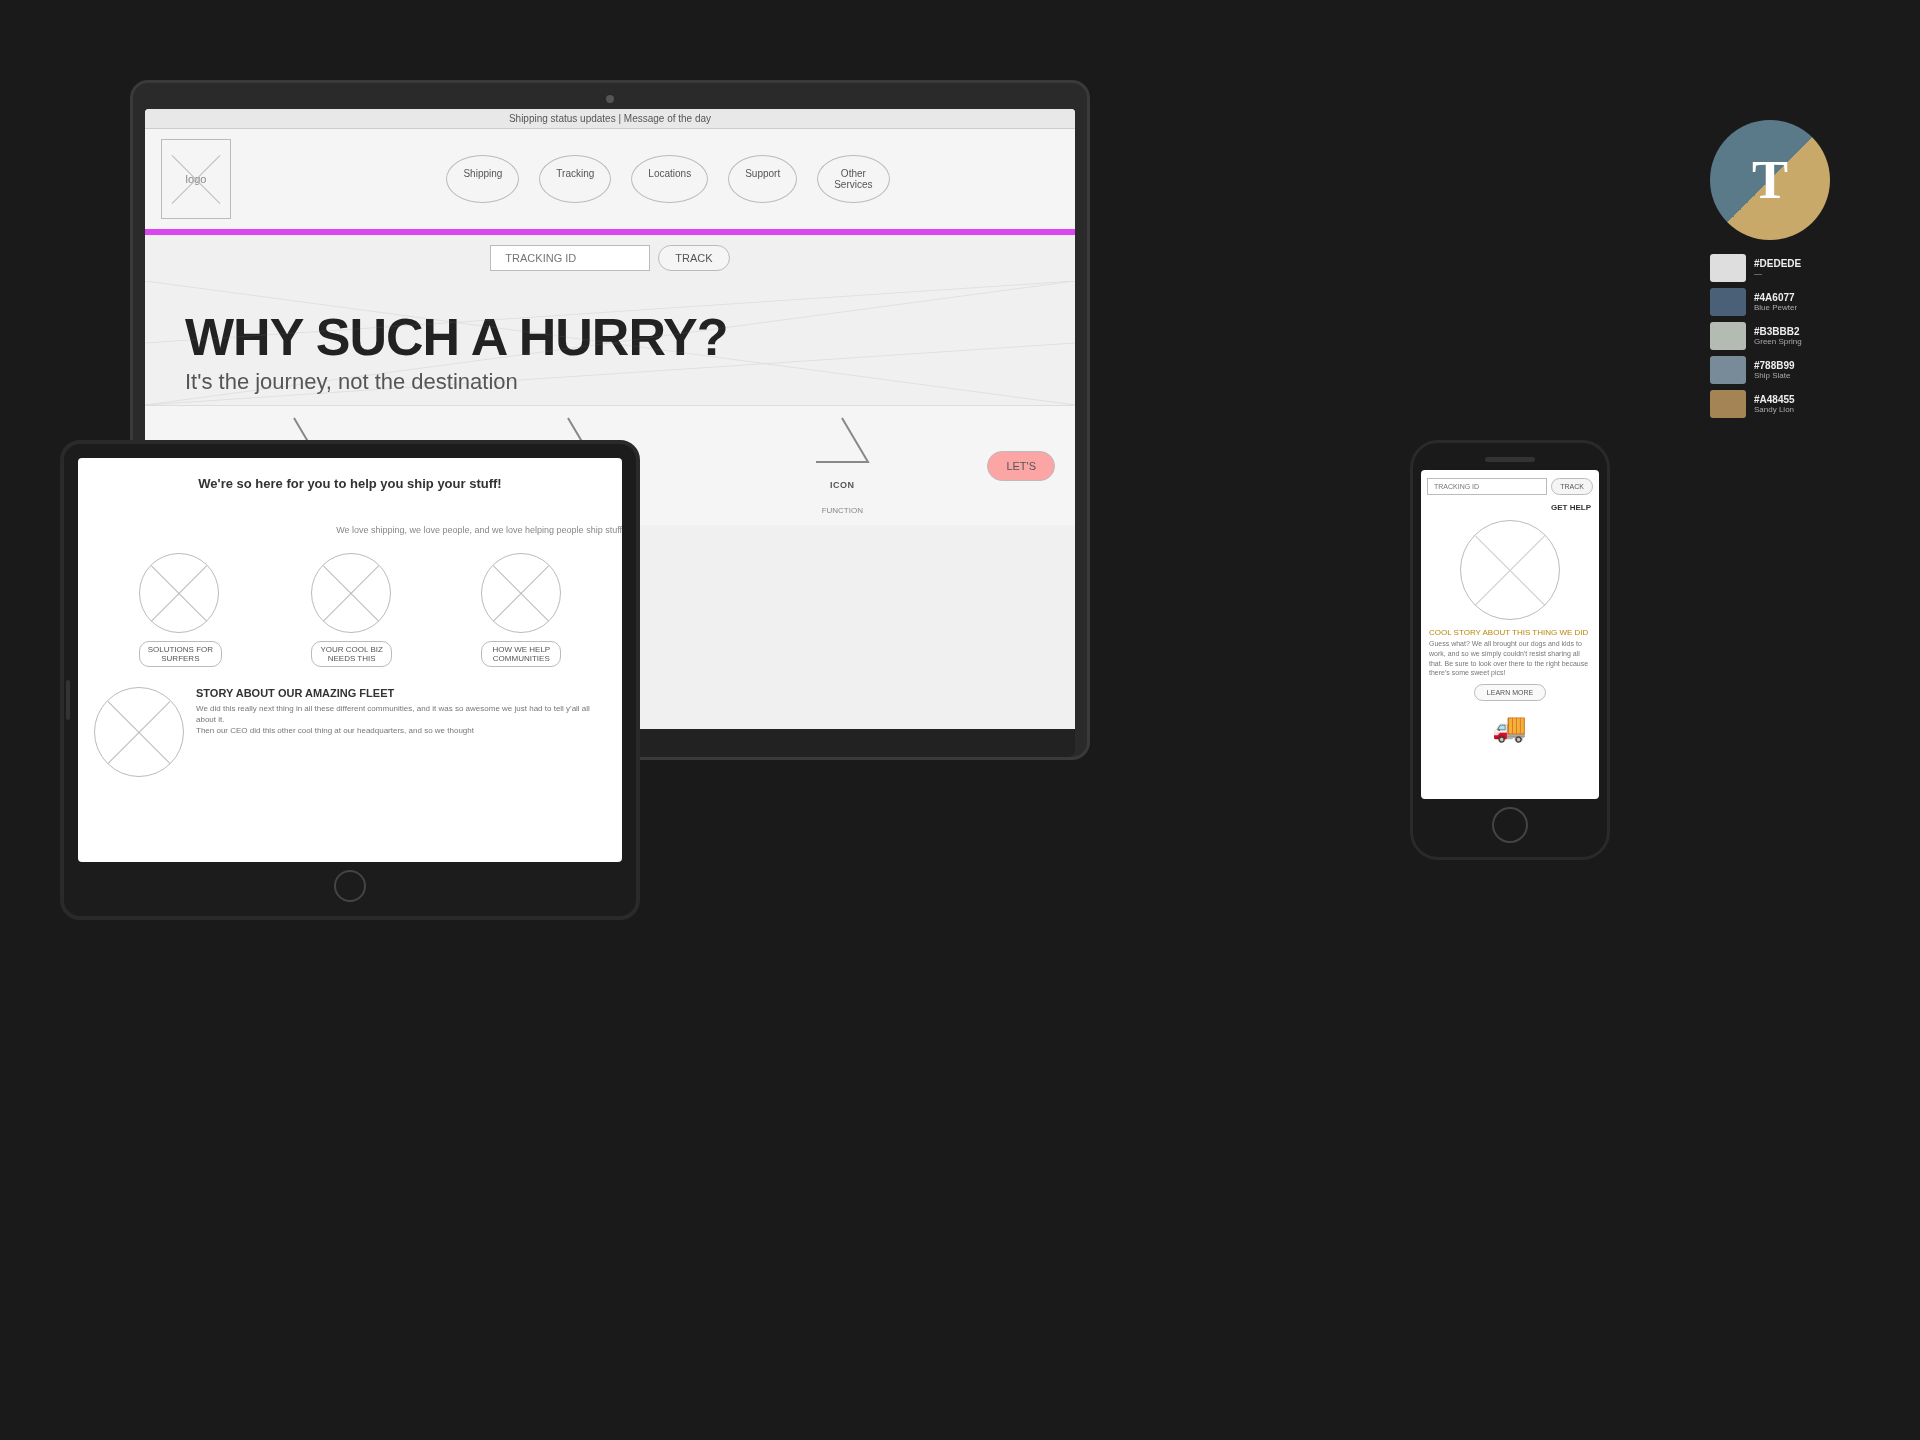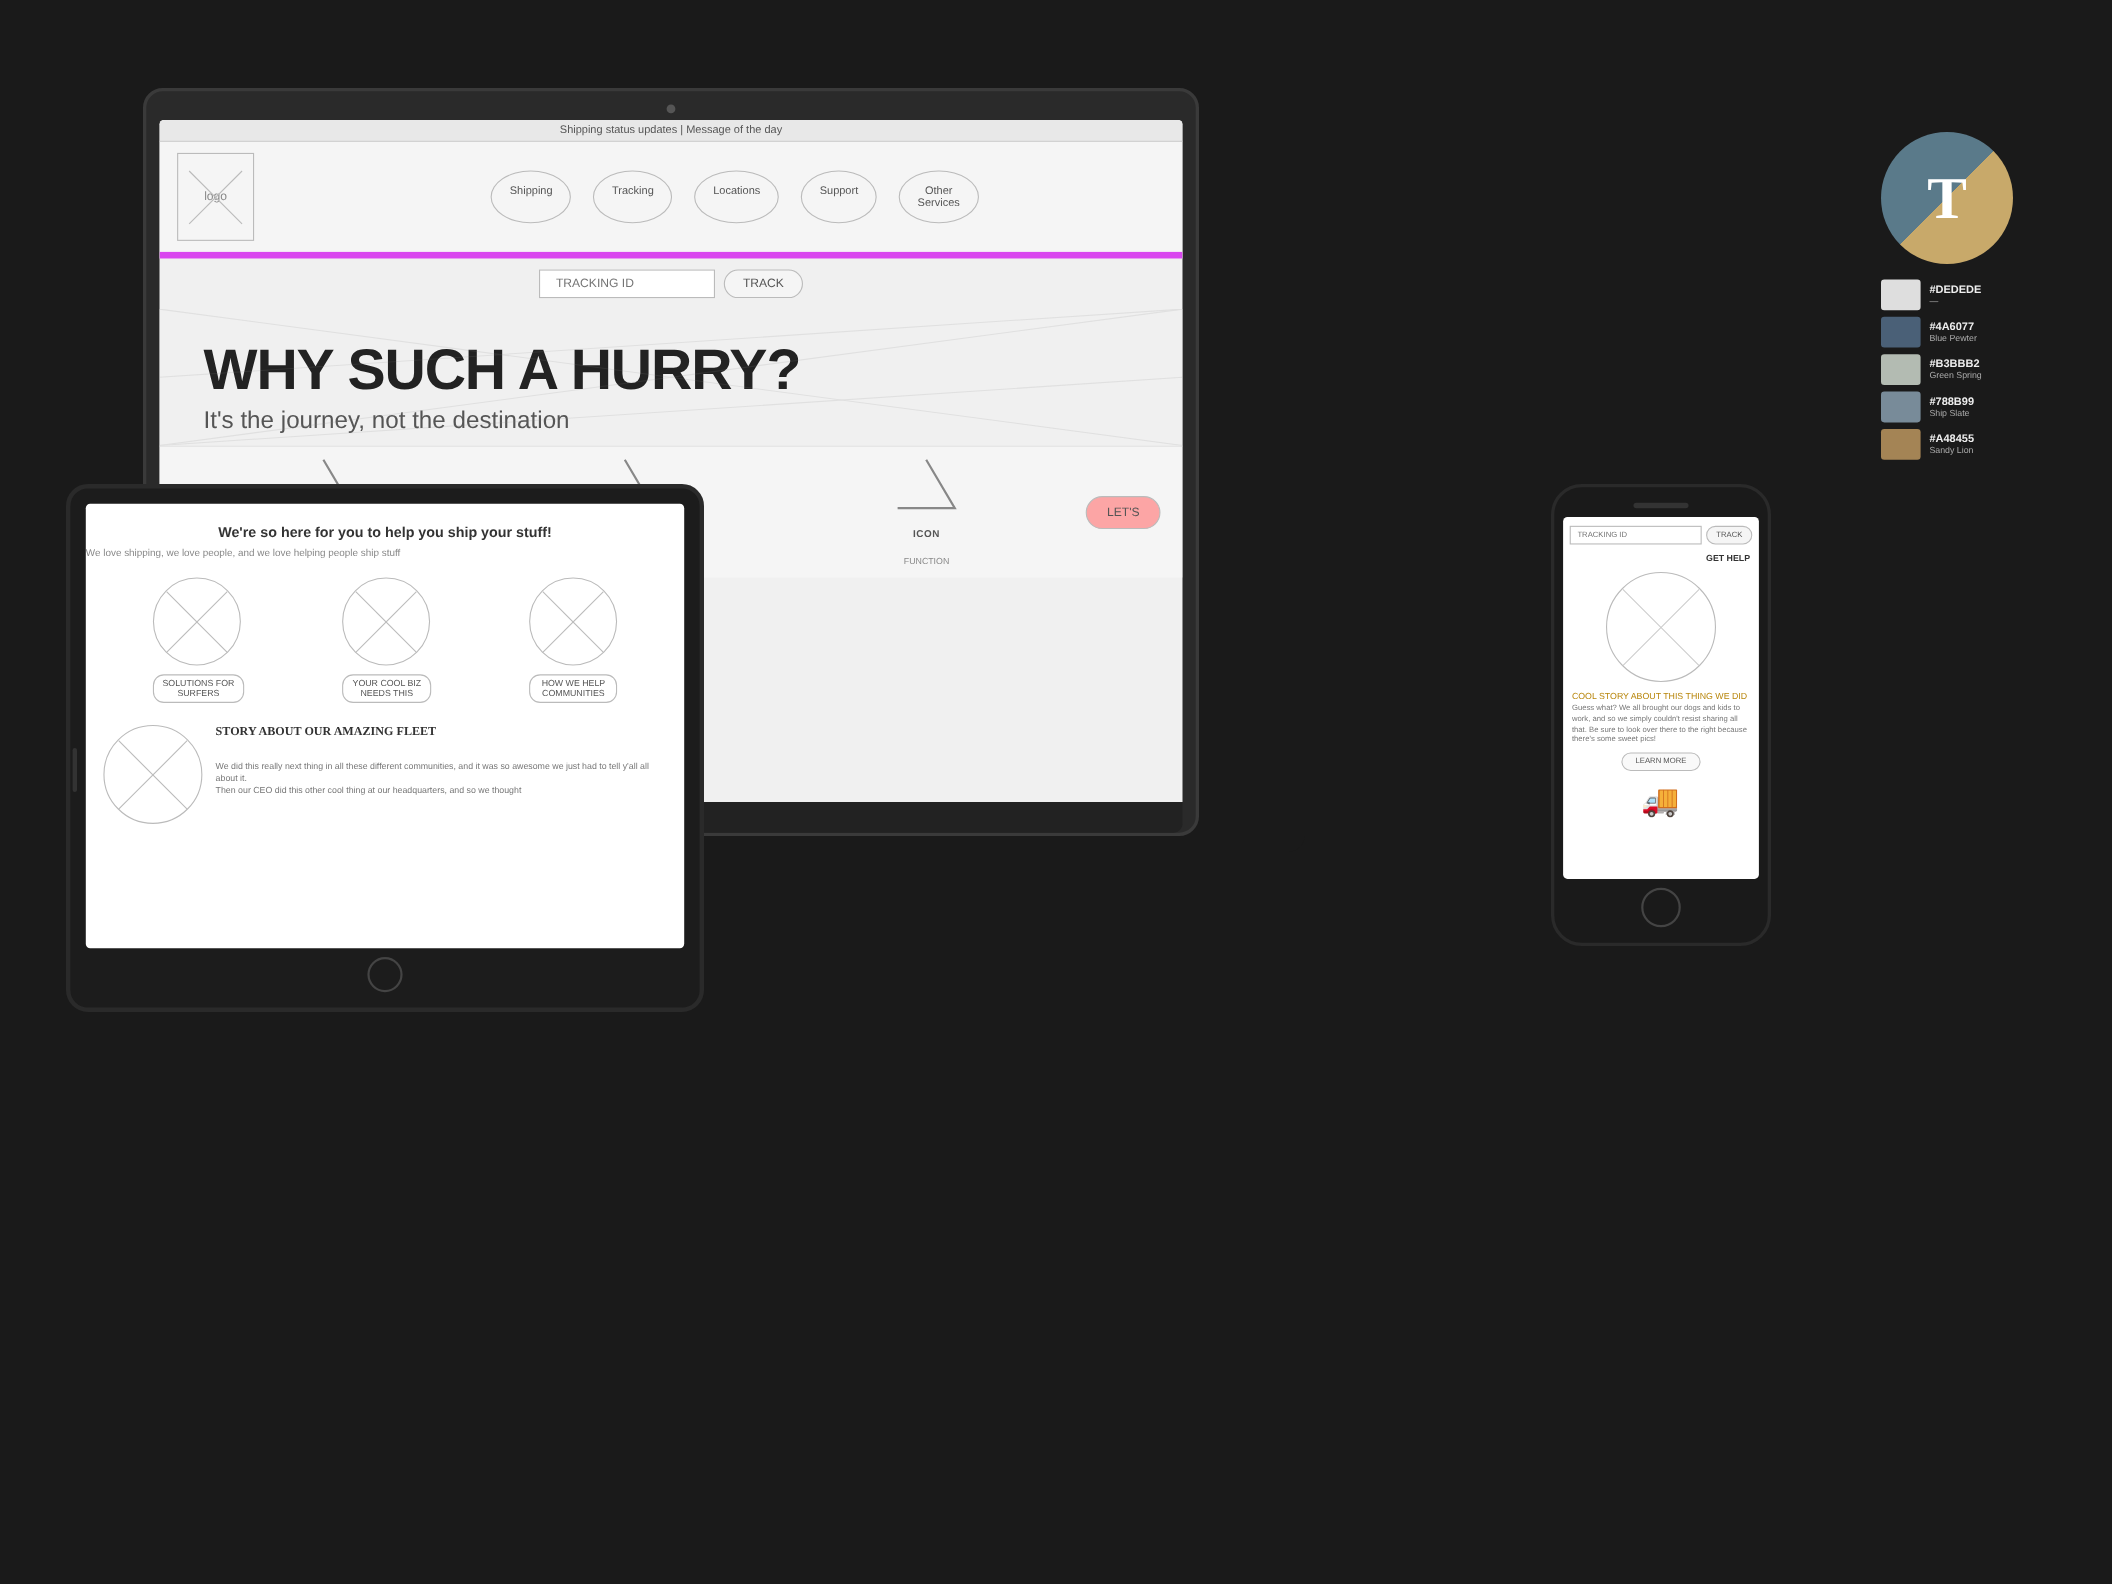--- a/index.html
+++ b/index.html
@@ -215,24 +215,25 @@
 
     
     .tab-header {
       text-align: center;
       padding: 18px 16px 6px;
       font-size: 13px;
       font-weight: bold;
       color: #333;
     }
     .tab-subheader {
-      text-align: left;
+      text-align: right;
       font-size: 9px;
       color: #888;
       padding-bottom: 10px;
+      margin-top: 28px;
     }
     .tab-icons-row {
       display: flex;
       justify-content: space-around;
       padding: 8px 16px;
     }
     .tab-icon-item {
       display: flex;
       flex-direction: column;
       gap: 8px;
@@ -294,22 +295,21 @@
       position: absolute;
       top: 50%; left: 0;
       width: 100%; height: 1px;
       background: #bbb;
       transform: rotate(-45deg);
     }
     .tab-story-text h4 {
       font-size: 11px;
       font-weight: bold;
       color: #333;
-      margin-bottom: 20px;
-      font-family: Liberation Serif, serif;
+      margin-bottom: 4px;
     }
     .tab-story-text p {
       font-size: 8px;
       color: #777;
       line-height: 1.4;
     }
 
     
     .phone {
       position: absolute;

